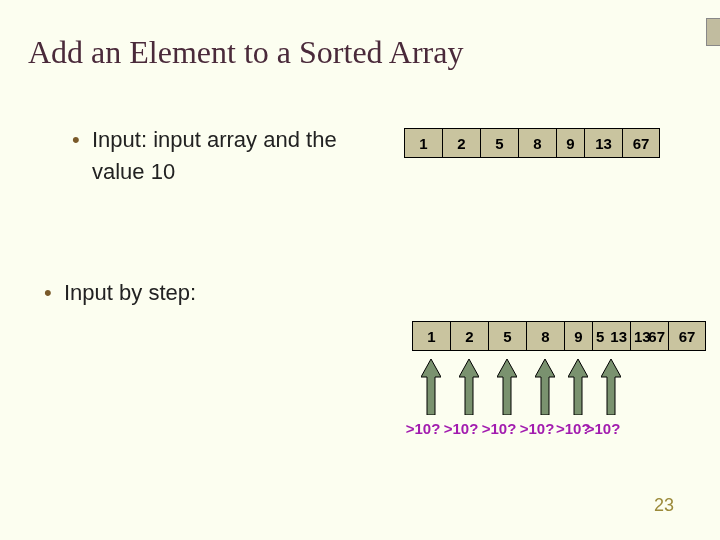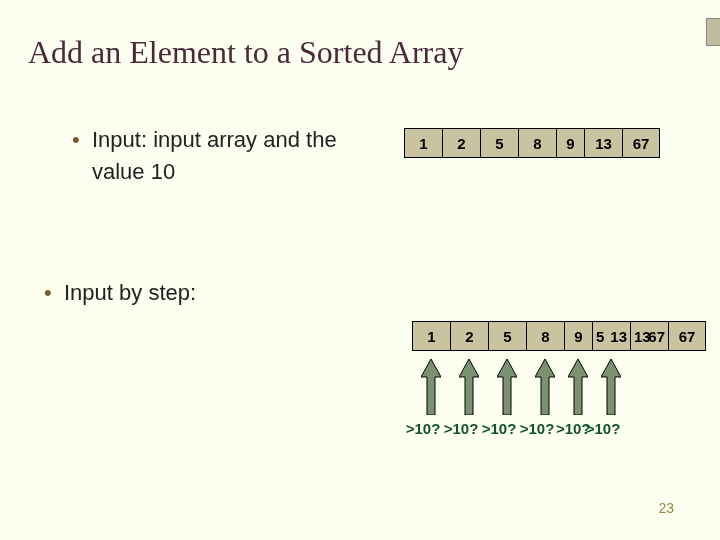--- a/index.html
+++ b/index.html
@@ -101,35 +101,35 @@
   }
   .arrow-slot.narrow { width: 28px; }
   .arrow-svg { display: block; }
   .labels-row {
     position: absolute;
     top: 420px;
     left: 404px;
     font-family: Arial, Helvetica, sans-serif;
     font-size: 15px;
     font-weight: bold;
-    color: #14532d;
+    color: #a21caf;
     display: flex;
   }
   .label-slot {
     text-align: center;
     width: 38px;
     white-space: nowrap;
   }
   .label-slot.narrow { width: 28px; }
   .page-num {
     position: absolute;
     right: 46px;
     bottom: 24px;
     font-family: Arial, Helvetica, sans-serif;
-    font-size: 14px;
+    font-size: 18px;
     color: #9b8a3a;
     margin-left: 47px;
   }
 </style>
 </head>
 <body>
 
 <div class="corner-box"></div>
 
 <h1 class="title">Add an Element to a Sorted Array</h1>

